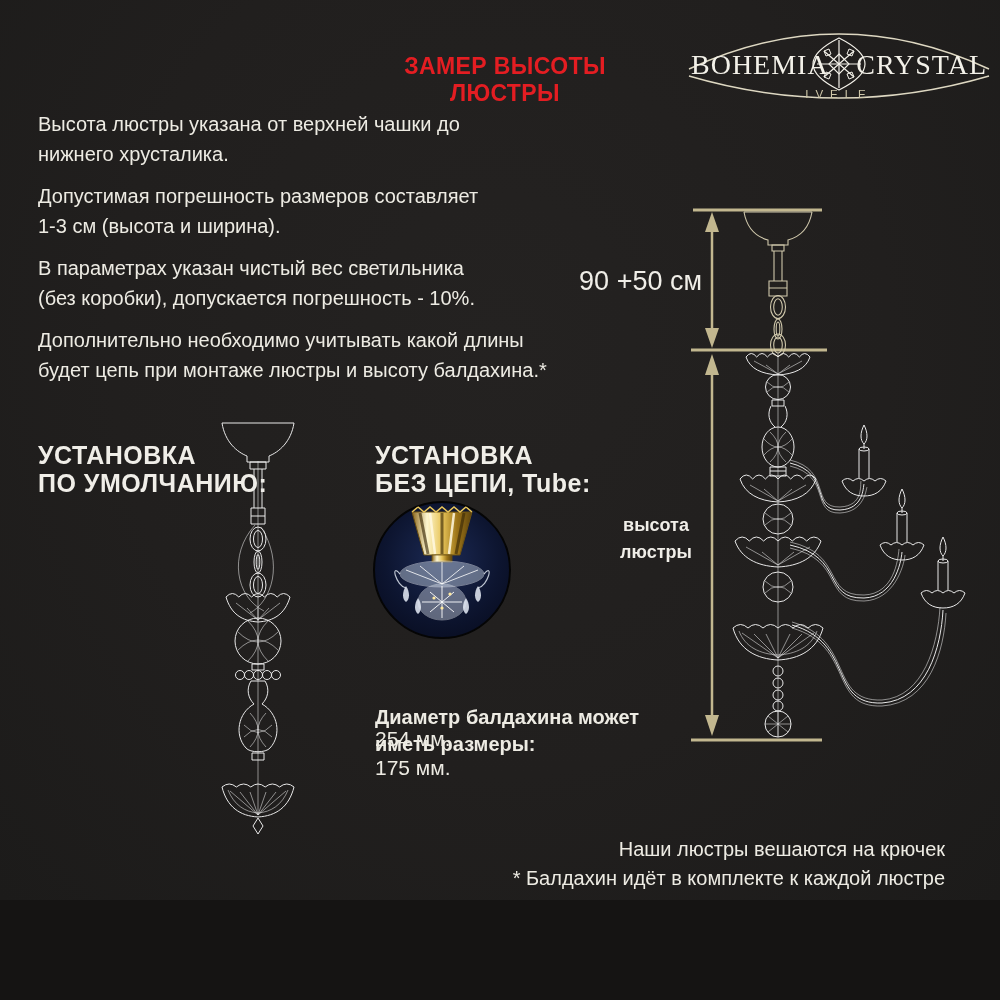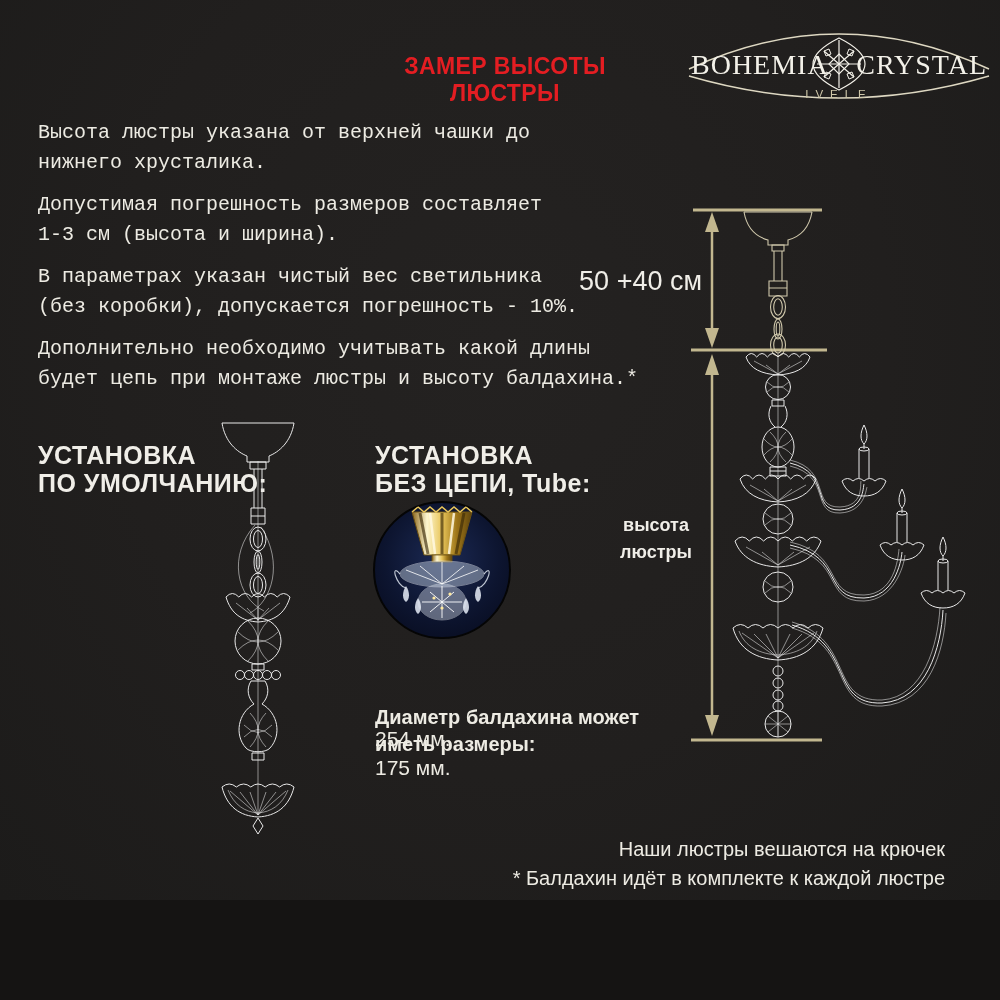--- a/index.html
+++ b/index.html
@@ -7,21 +7,21 @@
     position:relative;width:1000px;height:900px;overflow:hidden;
     background:radial-gradient(ellipse at 50% 38%, #242221 0%, #211f1e 55%, #1c1b1a 100%);
     font-family:"Liberation Sans", sans-serif;color:#edebe3;
   }
   .pre{white-space:pre-line;font-weight:bold;}
   .abs{position:absolute;}
   .page-title{
     left:355px;top:53px;width:300px;text-align:center;
     font-size:23px;font-weight:bold;letter-spacing:.4px;color:#e41d22;
   }
-  .intro{left:38px;top:118px;width:640px;font-family:Liberation Mono, monospace;}
+  .intro{left:38px;top:110px;width:640px;}
   .intro p{margin:0 0 13px;font-size:20px;line-height:29.5px;white-space:pre-line;color:#edebe3;}
   .sec-heading{font-size:25px;line-height:28px;letter-spacing:.5px;color:#f0eee8;}
   .h-left{left:38px;top:441px;width:320px;}
   .h-mid{left:375px;top:441px;width:300px;}
   .diam-intro{left:375px;top:704px;width:300px;font-size:20px;line-height:26.5px;}
   .sizes{left:375px;top:724px;width:300px;font-size:21px;line-height:29px;}
   .label-chain{left:520px;top:266px;width:182px;text-align:right;font-size:27px;color:#f0eee8;}
   .label-height{left:594px;top:512px;width:124px;text-align:center;font-size:18px;font-weight:bold;line-height:27px;color:#f0eee8;}
   .footnotes{left:340px;top:835px;width:605px;text-align:right;font-size:20px;line-height:28.5px;}
   .divider{left:25px;top:912px;width:960px;height:2px;background:#54524d;}
@@ -170,21 +170,21 @@
     </g>
   </svg>
 
   <div class="abs diam-intro pre">Диаметр балдахина может
 иметь размеры:</div>
   <div class="abs sizes">
     <div>254 мм.</div>
     <div>175 мм.</div>
   </div>
 
-  <div class="abs label-chain">50 +40 см</div>
+  <div class="abs label-chain">90 +50 см</div>
   <div class="abs label-height pre">высота
 люстры</div>
 
   <svg class="abs" style="left:640px;top:195px;" width="360" height="560" viewBox="0 0 360 560">
 
     <g>
       <path class="t" d="M53,15 H182" stroke-width="3"></path>
       <path class="t" d="M51,155 H187" stroke-width="3"></path>
       <path class="t" d="M51,545 H182" stroke-width="3"></path>
       <g>

